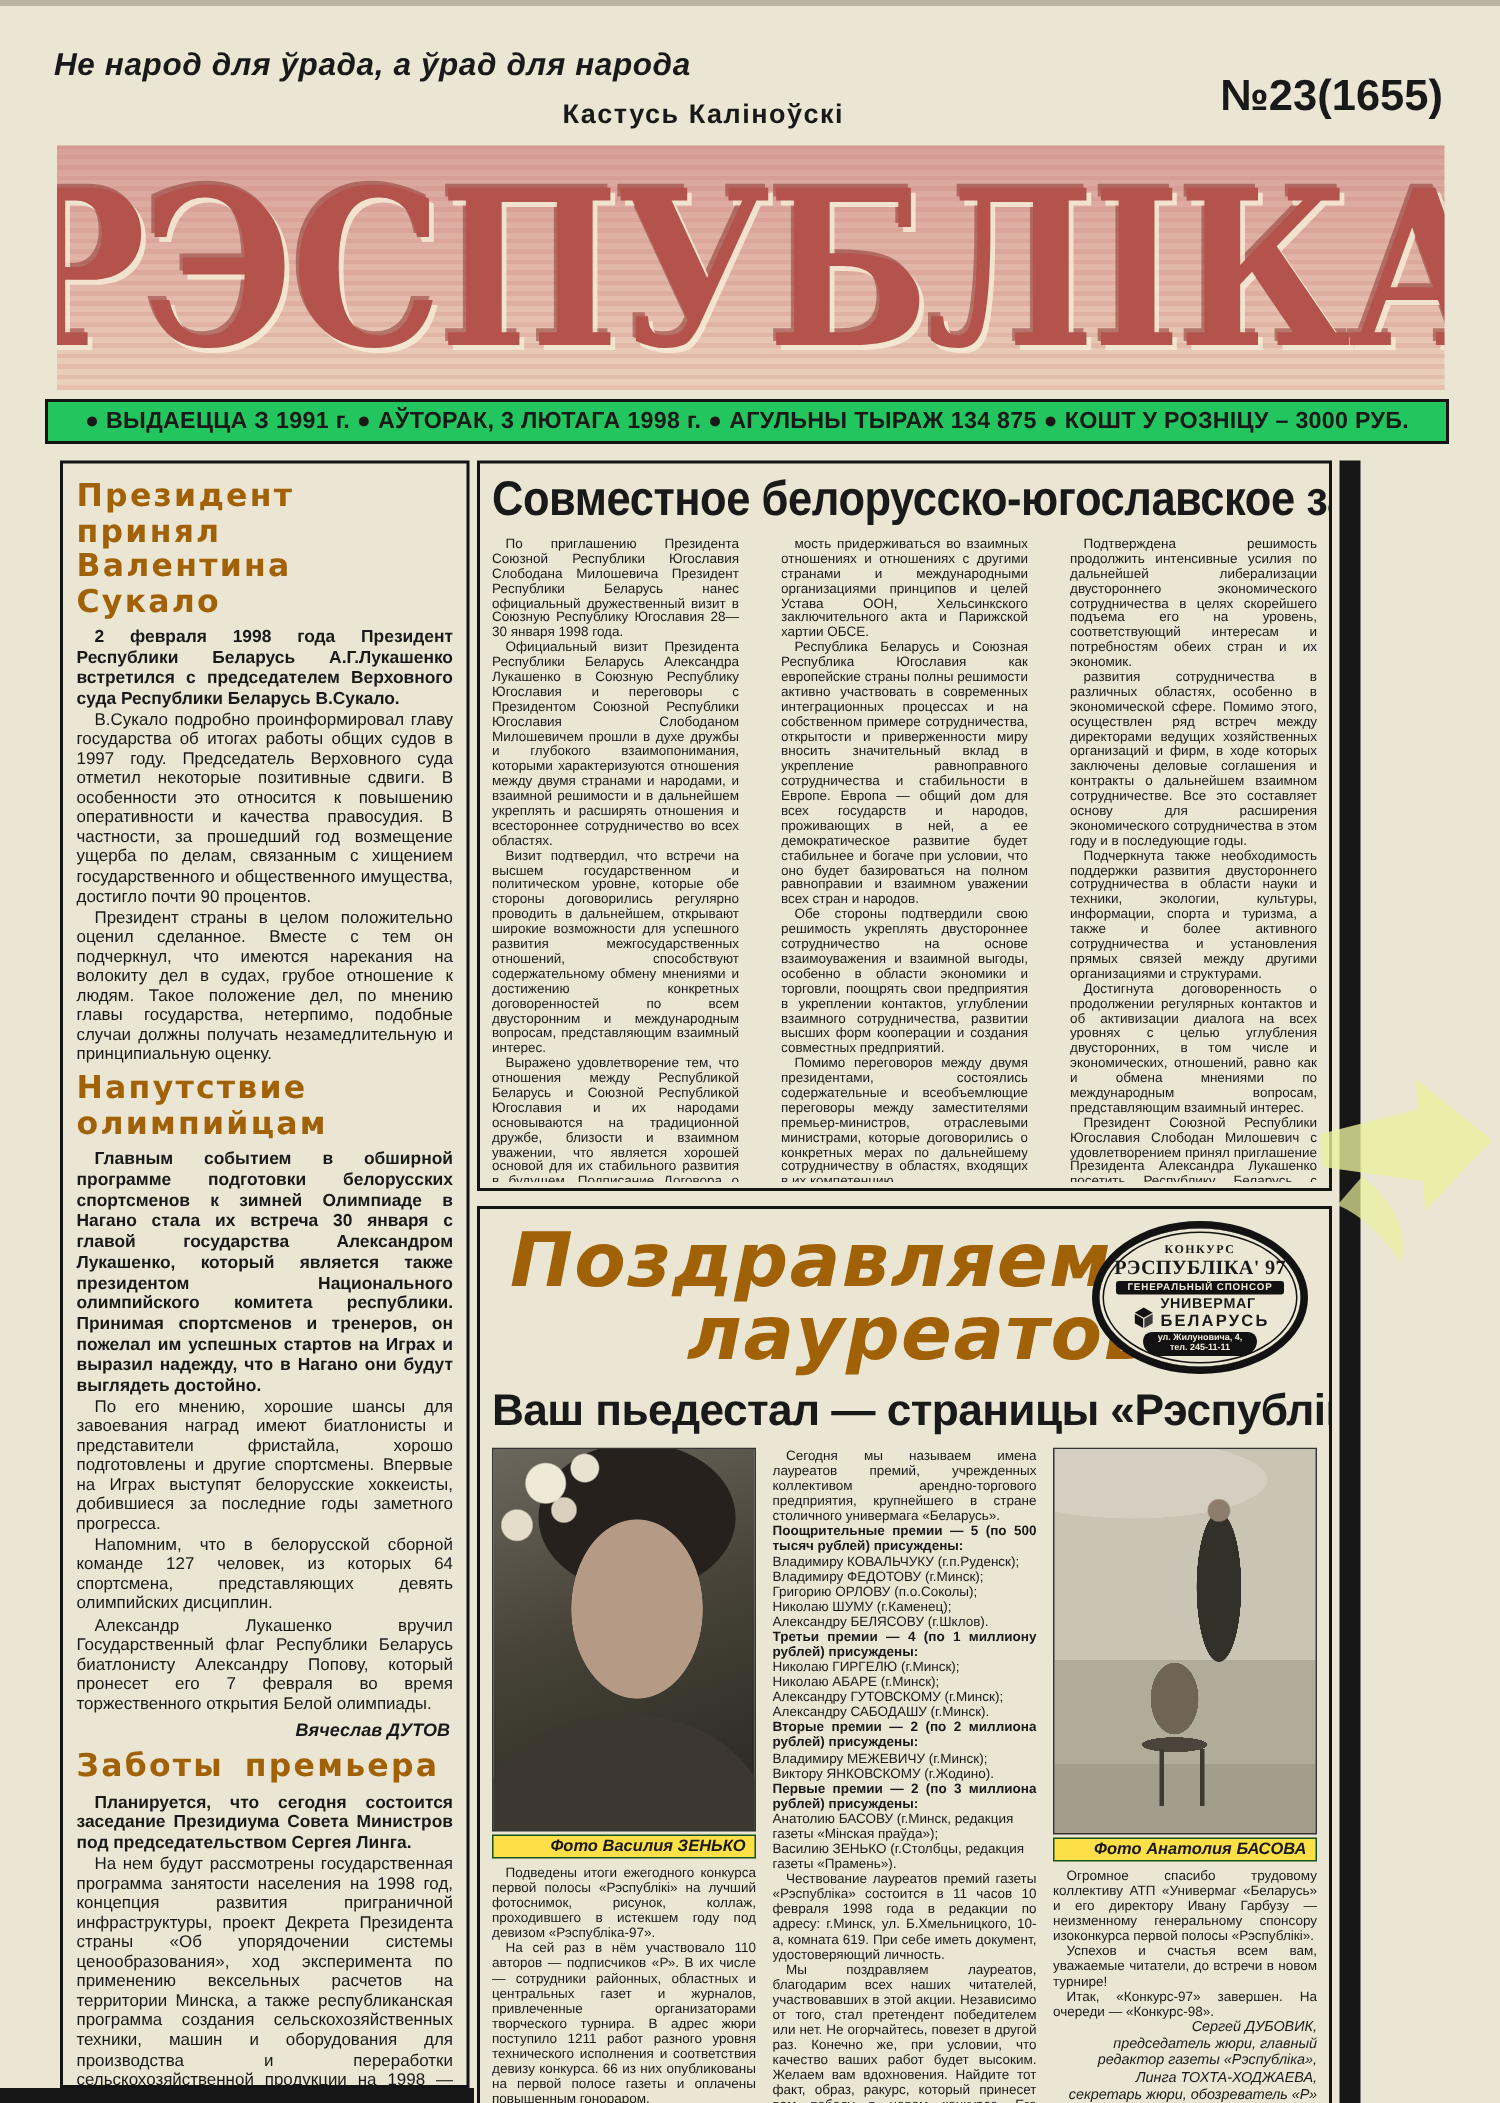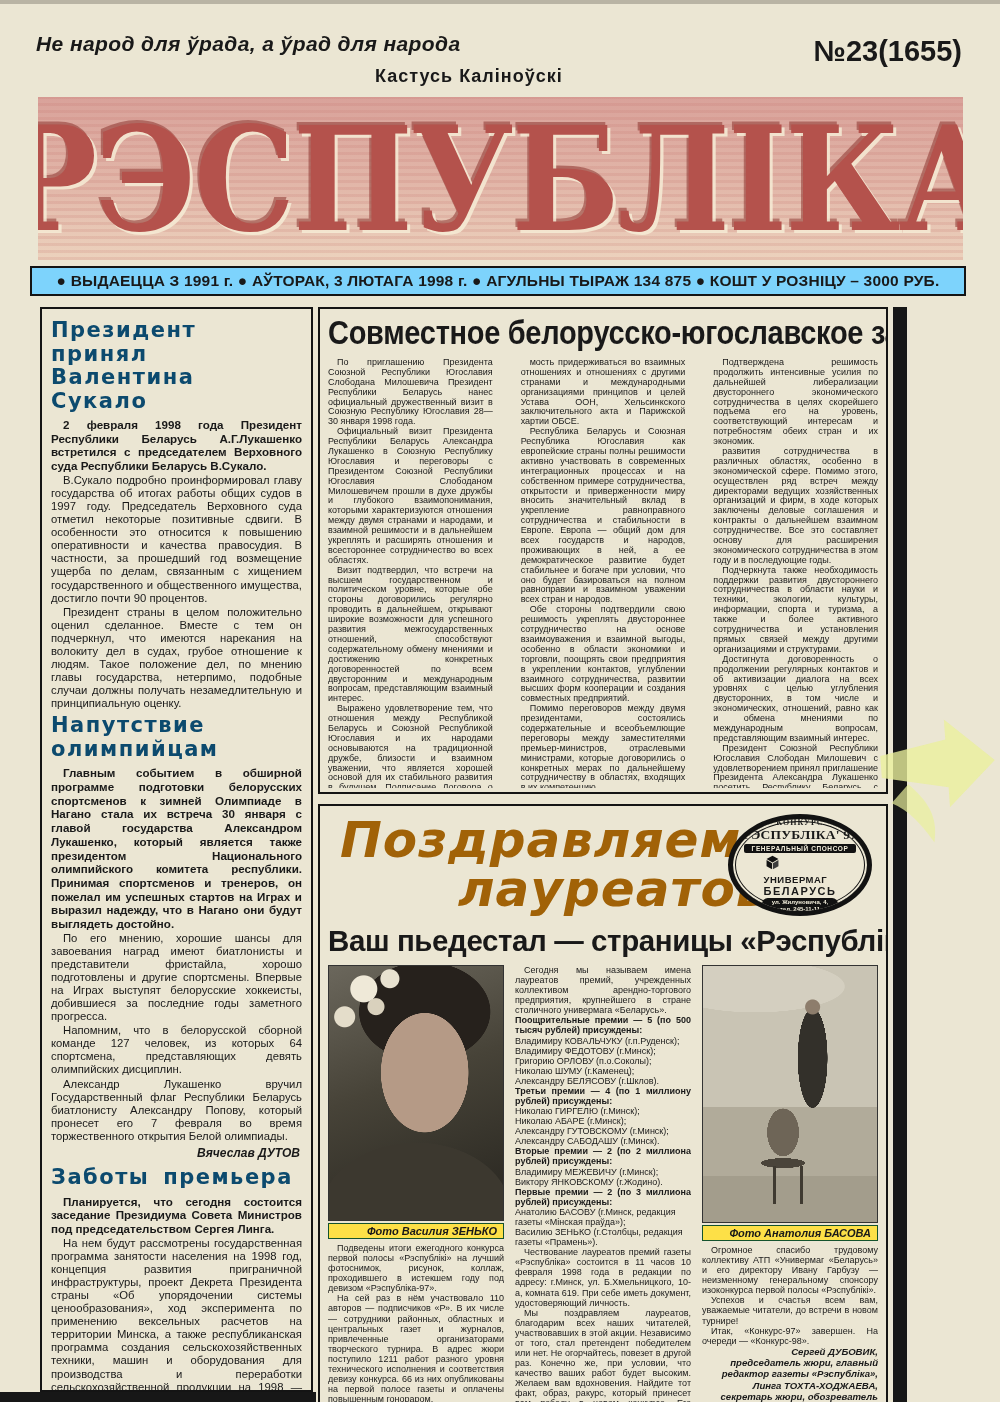--- a/index.html
+++ b/index.html
@@ -1,40 +1,40 @@
 <!DOCTYPE html>
 <html><head>
 <meta charset="utf-8">
 <style>
   html,body{margin:0;padding:0;background:#b9b4a4;}
   .page{position:relative;width:1000px;height:1402px;margin:4px auto;overflow:hidden;
         background:#ebe6d3;color:#191919;font-family:"Liberation Sans",sans-serif;}
   
   .motto{position:absolute;left:36px;top:28px;font-size:21px;font-weight:bold;font-style:italic;letter-spacing:.4px;}
   .motto-author{position:absolute;left:375px;top:62px;font-size:18px;font-weight:bold;letter-spacing:1px;}
-  .issue-no{position:absolute;right:38px;top:31px;font-size:29px;font-weight:bold;font-family:"Liberation Sans",sans-serif;}
+  .issue-no{position:absolute;right:38px;top:44px;font-size:29px;font-weight:bold;font-family:"Liberation Sans",sans-serif;}
   
   .masthead-band{position:absolute;left:38px;top:93px;width:925px;height:163px;
      background:
        repeating-linear-gradient(0deg, rgba(197,115,108,.18) 0 3px, rgba(0,0,0,0) 3px 7px),
        linear-gradient(180deg,#d9a29a 0%,#e2b7a9 55%,#ecd2bd 100%);
      display:flex;align-items:center;justify-content:center;overflow:hidden;}
   .masthead{font-family:"DejaVu Serif","Liberation Serif",serif;font-weight:bold;font-size:122px;
      letter-spacing:-2px;white-space:nowrap;color:#b4524c;
      transform:scaleY(1.18) scaleX(1.04);
      text-shadow:3px 3px 0 rgba(246,236,214,.85),-2px -2px 0 rgba(140,52,48,.55);}
   
   .info-bar{position:absolute;left:30px;top:262px;width:932px;height:26px;border:2px solid #141414;
-     background:#7dd3fc;display:flex;align-items:center;justify-content:center;
+     background:#22c55e;display:flex;align-items:center;justify-content:center;
      font-size:15.5px;font-weight:bold;white-space:nowrap;letter-spacing:.2px;}
   
   .left-col{position:absolute;left:40px;top:303px;width:273px;height:1085px;border:2px solid #141414;
      padding:6px 9px;box-sizing:border-box;overflow:hidden;}
   .art-title{font-size:21px;line-height:1.12;font-weight:800;letter-spacing:1.5px;word-spacing:5px;
-     margin:4px 0 5px;font-family:"DejaVu Sans","Liberation Sans",sans-serif;color:#0c4a6e;}
+     margin:4px 0 5px;font-family:"DejaVu Sans","Liberation Sans",sans-serif;color:#a16207;}
   .lead{font-size:11.6px;line-height:1.18;font-weight:bold;text-align:justify;margin:0 0 1px;text-indent:12px;}
   .bp{font-size:11.3px;line-height:1.16;text-align:justify;margin:0 0 1px;text-indent:12px;}
   .byline{font-size:12px;font-weight:bold;font-style:italic;text-align:right;margin:3px 2px 6px 0;}
   
   .main-box{position:absolute;left:318px;top:303px;width:570px;height:487px;border:2px solid #141414;
      box-sizing:border-box;padding:2px 8px;overflow:hidden;}
   .main-headline{font-size:29px;font-weight:800;text-align:center;letter-spacing:-.3px;
      transform:scaleY(1.12);margin:6px 0 8px;white-space:nowrap;}
   .cols{display:flex;gap:28px;}
   .col{flex:1 1 0;height:430px;overflow:hidden;}
@@ -51,32 +51,32 @@
      letter-spacing:1px;margin:6px 0 0 12px;font-family:"DejaVu Sans","Liberation Sans",sans-serif;}
   .contest-title .l2{display:block;margin-left:118px;}
   .contest-headline{font-size:29.5px;font-weight:800;letter-spacing:-.4px;margin:10px 0 7px;white-space:nowrap;}
   .logo-oval{position:absolute;right:14px;top:8px;width:134px;height:92px;border:5px solid #121212;
      border-radius:50%;background:#ece7d4;box-shadow:inset 0 0 0 2px #ece7d4, inset 0 0 0 3px #121212;
      display:flex;flex-direction:column;align-items:center;justify-content:center;overflow:hidden;text-align:center;}
   .logo-l1{font-family:"Liberation Serif",serif;font-weight:bold;font-size:8px;letter-spacing:1px;margin-top:2px;}
   .logo-l2{font-family:"Liberation Serif",serif;font-weight:bold;font-size:13.5px;letter-spacing:.2px;}
   .logo-strip{background:#121212;color:#f2eddb;font-size:6.5px;font-weight:bold;letter-spacing:.6px;
      padding:1px 8px;border-radius:2px;margin:1px 0;}
-  .logo-row{display:flex;align-items:flex-start;gap:3px;flex-direction:column;}
+  .logo-row{display:flex;align-items:flex-end;gap:3px;}
   .logo-mark{width:17px;height:17px;}
   .logo-name1{font-size:9.5px;font-weight:bold;letter-spacing:.5px;text-align:left;}
   .logo-name2{font-size:11px;font-weight:bold;letter-spacing:1.5px;text-align:left;}
   .logo-addr{background:#121212;color:#f2eddb;font-size:6px;font-weight:bold;line-height:1.15;
      padding:1px 10px 2px;border-radius:8px 8px 14px 14px;margin-top:1px;}
   .contest-cols{display:flex;gap:11px;margin-top:2px;}
   .ccol{flex:1 1 0;height:455px;overflow:hidden;}
   .cp{font-size:9px;line-height:1.12;text-align:justify;margin:0;text-indent:9px;}
   .prize-title{font-size:9px;line-height:1.12;font-weight:bold;text-align:justify;margin:0;}
   .prize-name{font-size:9px;line-height:1.12;margin:0;}
-  .sig{font-size:9.6px;line-height:1.18;font-weight:bold;font-style:italic;text-align:right;margin:0;}
+  .sig{font-size:9.6px;line-height:1.18;font-weight:normal;font-style:italic;text-align:right;margin:0;}
   
   .photo{position:relative;width:100%;border:1px solid #333;box-sizing:border-box;margin-bottom:2px;}
   .photo-left{height:256px;
      background:
        radial-gradient(circle at 20% 9%, #efe9d8 0 13px, rgba(0,0,0,0) 14px),
        radial-gradient(circle at 35% 5%, #e8e2d0 0 9px, rgba(0,0,0,0) 10px),
        radial-gradient(circle at 9% 20%, #e4ddca 0 10px, rgba(0,0,0,0) 11px),
        radial-gradient(circle at 27% 16%, #d9d1bd 0 8px, rgba(0,0,0,0) 9px),
        radial-gradient(ellipse 44px 60px at 55% 42%, #b59a86 0 99%, rgba(0,0,0,0) 100%),
        radial-gradient(ellipse 66px 50px at 55% 18%, #26211c 0 99%, rgba(0,0,0,0) 100%),

